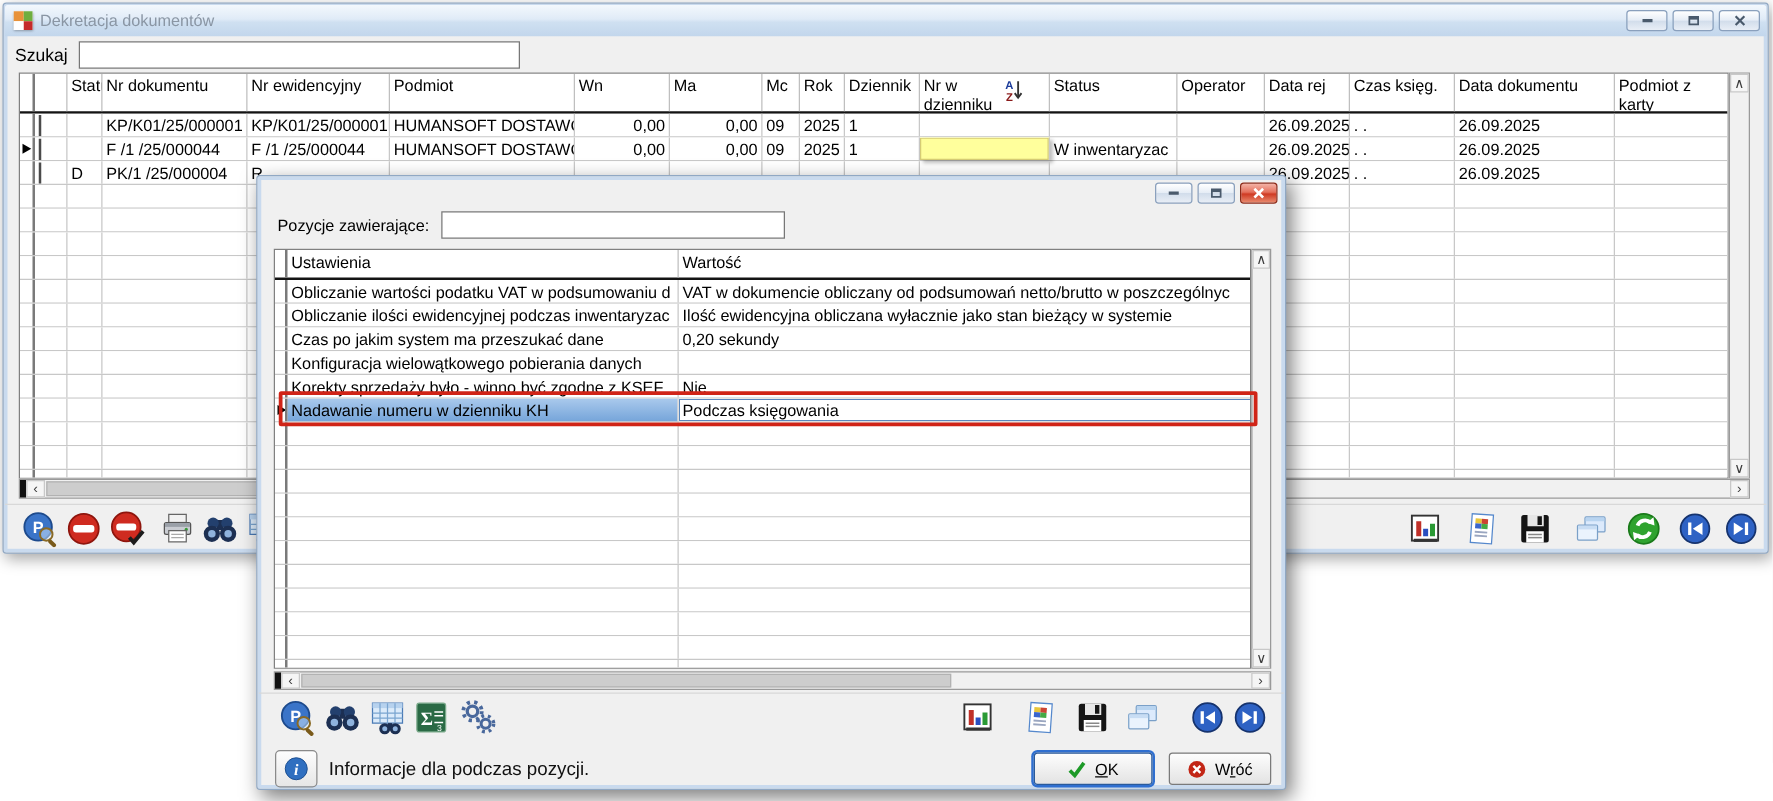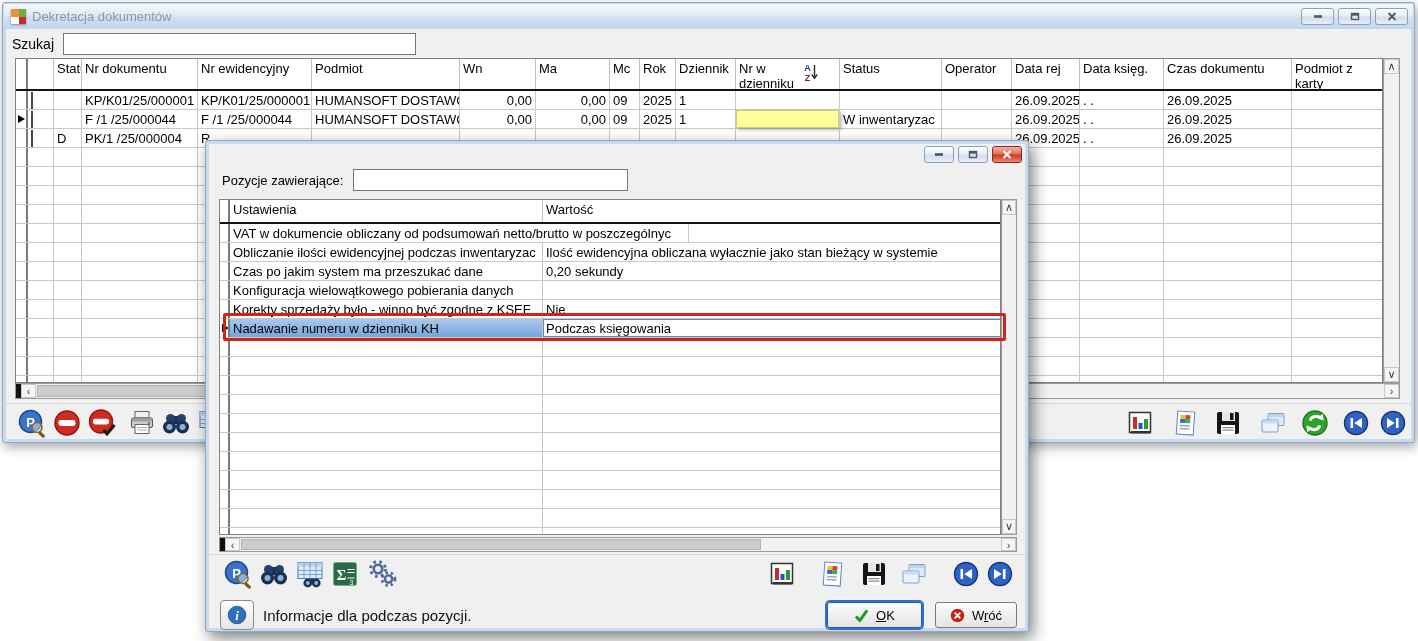--- a/index.html
+++ b/index.html
@@ -115,22 +115,22 @@
             <span style="width: 15px; height: 19px; margin-left: 8px; margin-top: 2px; flex: 0 0 auto;"><svg viewBox="0 0 15 19">
                 <text x="4.5" y="8" font-size="9" font-weight="bold" fill="#1a3a9a" text-anchor="middle">A</text>
                 <text x="4.5" y="18" font-size="9" font-weight="bold" fill="#8a1a1a" text-anchor="middle">Z</text>
                 <path d="M11.5 2 v12.5" stroke="#333" stroke-width="1.5" fill="none"></path>
                 <path d="M8.8 11.5 L11.5 15.2 L14.2 11.5" fill="none" stroke="#333" stroke-width="1.5"></path>
               </svg></span>
           </span>
           <span class="hcell" style="width: 102px;">Status</span>
           <span class="hcell" style="width: 70px;">Operator</span>
           <span class="hcell" style="width: 68px;">Data rej</span>
-          <span class="hcell" style="width: 84px;">Data księg.</span>
-          <span class="hcell" style="width: 128px;">Czas dokumentu</span>
+          <span class="hcell" style="width: 84px;">Czas księg.</span>
+          <span class="hcell" style="width: 128px;">Data dokumentu</span>
           <span class="hcell" style="width: 92px;">Podmiot z karty</span>
         </div>
         <div class="grow">
           <span class="gcell selcol" style="width: 12px;"></span>
           <span class="gcell" style="width: 26px;"><span class="cb"></span></span>
           <span class="gcell" style="width: 28px;"></span>
           <span class="gcell" style="width: 116px;">KP/K01/25/000001</span>
           <span class="gcell" style="width: 114px;">KP/K01/25/000001</span>
           <span class="gcell" style="width: 148px;">HUMANSOFT DOSTAWCA</span>
           <span class="gcell num" style="width: 76px;">0,00</span>
@@ -580,20 +580,21 @@
     <input class="textbox" style="left: 147px; top: 28px; width: 275px; height: 22px;" value="">
 
     <div class="gridwrap" id="dlgGrid" style="left:13px;top:58px;width:782px;height:336px">
         <div class="ghead dlg-h">
           <span class="hcell selcol" style="width: 10px;"></span>
           <span class="hcell" style="width: 313px;">Ustawienia</span>
           <span class="hcell" style="width: 459px;">Wartość</span>
         </div>
         <div class="grow">
           <span class="gcell selcol" style="width: 10px;"></span>
+          <span class="gcell set-cell" style="width: 313px;">Obliczanie wartości podatku VAT w podsumowaniu d</span>
           <span class="gcell val-cell" style="width: 459px;">VAT w dokumencie obliczany od podsumowań netto/brutto w poszczególnyc</span>
         </div>
         <div class="grow">
           <span class="gcell selcol" style="width: 10px;"></span>
           <span class="gcell set-cell" style="width: 313px;">Obliczanie ilości ewidencyjnej podczas inwentaryzac</span>
           <span class="gcell val-cell" style="width: 459px;">Ilość ewidencyjna obliczana wyłacznie jako stan bieżący w systemie</span>
         </div>
         <div class="grow">
           <span class="gcell selcol" style="width: 10px;"></span>
           <span class="gcell set-cell" style="width: 313px;">Czas po jakim system ma przeszukać dane</span>

